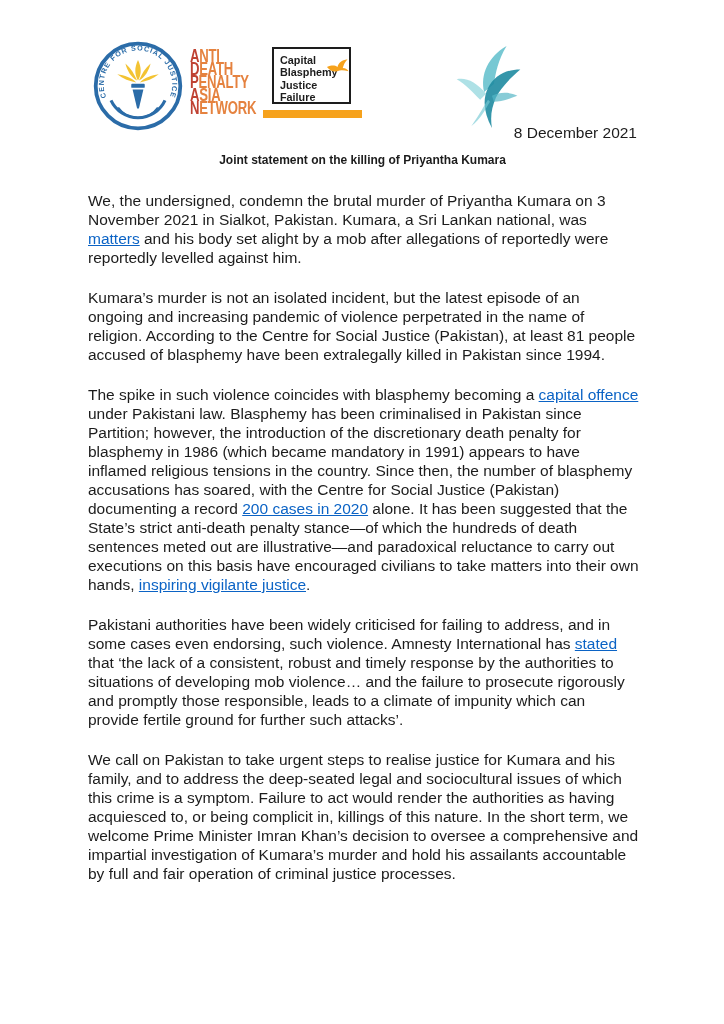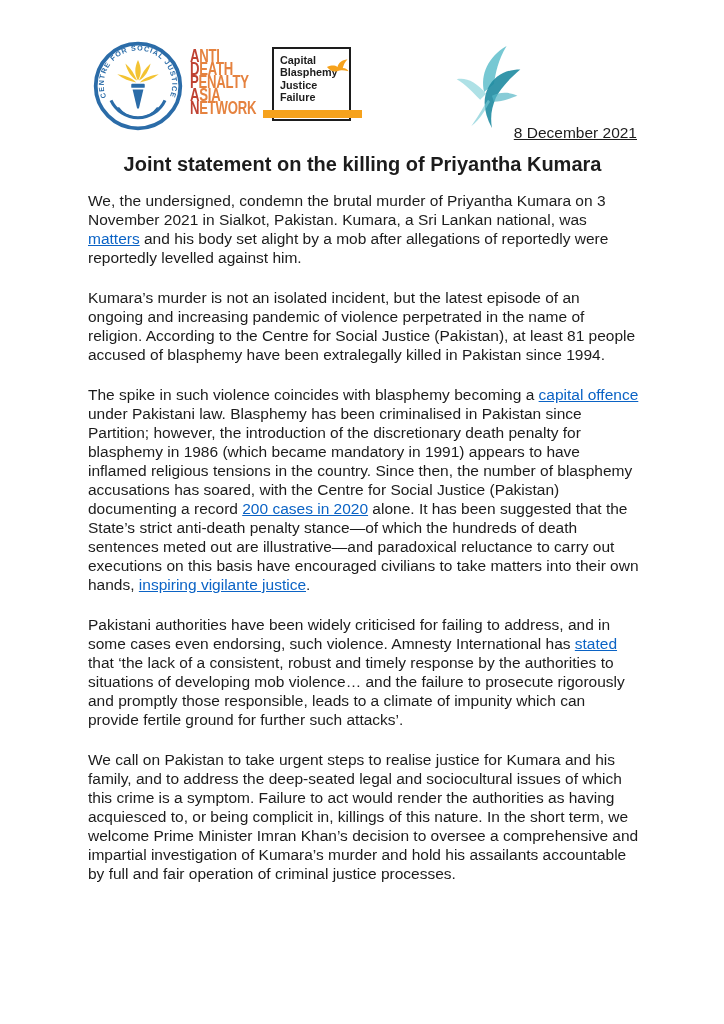--- a/index.html
+++ b/index.html
@@ -15,35 +15,35 @@
   
   .logo-csj{position:absolute;left:93px;top:41px;width:90px;height:90px;}
 
   .logo-adpan{position:absolute;left:190px;top:50px;}
   .adpan-line{font-weight:700;font-size:17.5px;line-height:12.9px;letter-spacing:-0.3px;
               transform:scaleX(0.75);transform-origin:left;color:var(--adpan-rest);
               text-transform:uppercase;white-space:nowrap;}
   .adpan-line::first-letter{color:var(--adpan-initial);}
 
   .logo-cpjp{position:absolute;left:272px;top:47px;width:79px;}
-  .cpjp-box{position:relative;border:2.5px solid #1d1d1d;height:74px;box-sizing:border-box;
+  .cpjp-box{position:relative;border:2.5px solid #1d1d1d;height:57px;box-sizing:border-box;
             padding:5px 4px 16px 6px;background:#fff;}
   .cpjp-line{font-weight:700;font-size:10.8px;line-height:12.3px;color:#1d1d1d;}
   .cpjp-bird{position:absolute;top:9px;right:0px;width:23px;height:16px;}
   .cpjp-bar{position:absolute;left:-9px;top:63px;width:99px;height:8px;background:var(--cpjp-orange);}
 
   .logo-eleos{position:absolute;left:368px;top:55px;}
   .eleos-line{font-weight:700;font-size:25px;line-height:29px;letter-spacing:-0.5px;
               color:var(--eleos-blue);transform:scaleX(0.78);transform-origin:left;white-space:nowrap;}
   .eleos-bird{position:absolute;left:452px;top:43px;width:74px;height:88px;}
 
   
-  .date{position:absolute;top:124px;left:88px;width:549px;text-align:right;font-size:15.5px;text-decoration:underline;}
+  .date{position:absolute;top:124px;left:88px;width:549px;text-align:right;font-size:15.5px;}
   .title{position:absolute;top:153px;left:88px;width:549px;text-align:center;
-         font-weight:700;font-size:20px;}
+         font-weight:700;font-size:12px;}
   .body{position:absolute;top:191px;left:88px;width:551px;font-size:15.5px;line-height:19px;}
   .para{margin:0 0 21px 0;}
   .para a.link{color:var(--link);text-decoration:underline;cursor:pointer;}
 </style>
 </head>
 <body>
 
 <div class="page">
 
   <div class="logo-csj">

